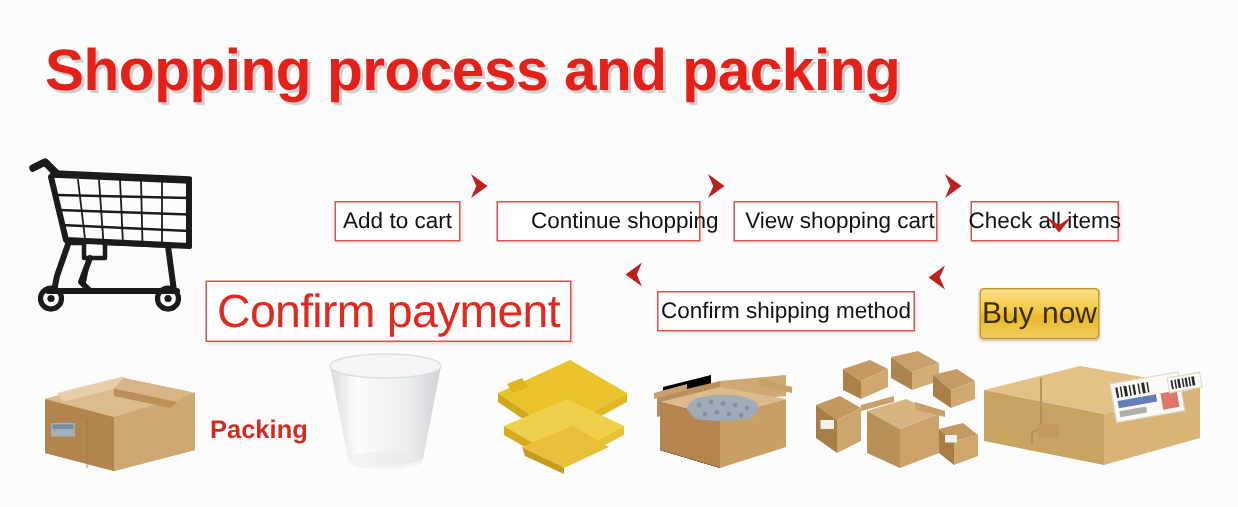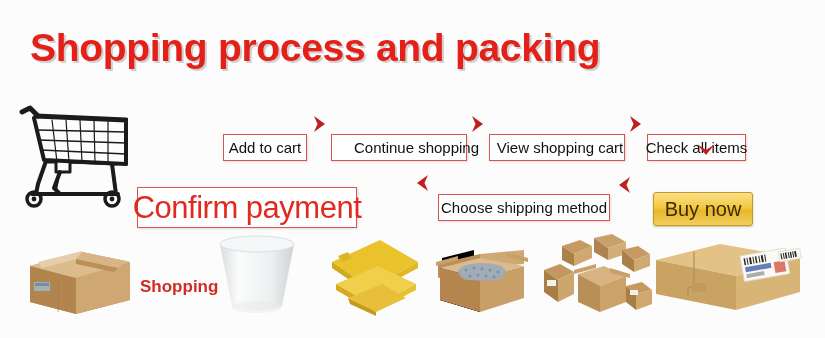--- a/index.html
+++ b/index.html
@@ -96,23 +96,23 @@
     background: linear-gradient(to bottom, #fbe08a 0%, #f3c93f 45%, #e8b62a 55%, #f0cf5c 100%);
     box-shadow: 0 1px 2px rgba(150,130,60,0.5);
   }
 
   
   #step-add-to-cart       { left: 223px; top: 110px; width: 84px; }
   #step-continue-shopping { left: 331px; top: 110px; width: 136px; padding-left: 42px; }
   #step-view-cart         { left: 489px; top: 110px; width: 136px; padding-left: 13px; }
   #step-check-items       { left: 647px; top: 110px; width: 99px; }
   
-  #step-confirm-payment   { left: 137px; top: 163px; width: 220px; }
+  #step-confirm-payment   { left: 137px; top: 163px; width: 244px; }
   #step-choose-shipping   { left: 438px; top: 170px; width: 172px; }
-  #step-buy-now           { left: 653px; top: 168px; width: 100px; }
+  #step-buy-now           { left: 653px; top: 168px; width: 80px; }
 
   
   .arrow {
     position: absolute;
     width: 22px;
     height: 22px;
   }
   #arrow-1 { left: 309px; top: 113px; }
   #arrow-2 { left: 467px; top: 113px; }
   #arrow-3 { left: 625px; top: 113px; }
@@ -204,31 +204,31 @@
   </div>
 
   <div class="step big" id="step-confirm-payment">Confirm payment</div>
 
   <div class="arrow" id="arrow-5">
     <svg viewBox="0 0 22 22" width="22" height="22">
         <path d="M17 3 L6 11 L17 19 L13.5 11 Z" fill="#c01f1f"></path>
       </svg>
   </div>
 
-  <div class="step" id="step-choose-shipping">Choose shipping method</div>
+  <div class="step" id="step-choose-shipping">Confirm shipping method</div>
 
   <div class="arrow" id="arrow-4">
     <svg viewBox="0 0 22 22" width="22" height="22">
         <path d="M17 3 L6 11 L17 19 L13.5 11 Z" fill="#c01f1f"></path>
       </svg>
   </div>
 
   <div class="step buy" id="step-buy-now">Buy now</div>
 
-  <div class="flow-label" id="packing-label">Shopping</div>
+  <div class="flow-label" id="packing-label">Packing</div>
 
   <div class="photo" id="photo-closed-box">
     <svg viewBox="0 0 118 86" width="118" height="86">
       <polygon points="12,34 64,20 112,30 112,68 58,82 12,70" fill="#c69a63"></polygon>
       <polygon points="12,34 58,46 58,82 12,70" fill="#b2854f"></polygon>
       <polygon points="58,46 112,30 112,68 58,82" fill="#cfa772"></polygon>
       <polygon points="12,34 64,20 112,30 58,46" fill="#dcbb8d"></polygon>
       <polygon points="20,30 64,19 66,25 24,36" fill="#e6ceaa"></polygon>
       <polygon points="64,20 108,29 100,36 58,27" fill="#d8b586"></polygon>
       <polygon points="58,27 100,36 96,40 58,32" fill="#bb9058"></polygon>

